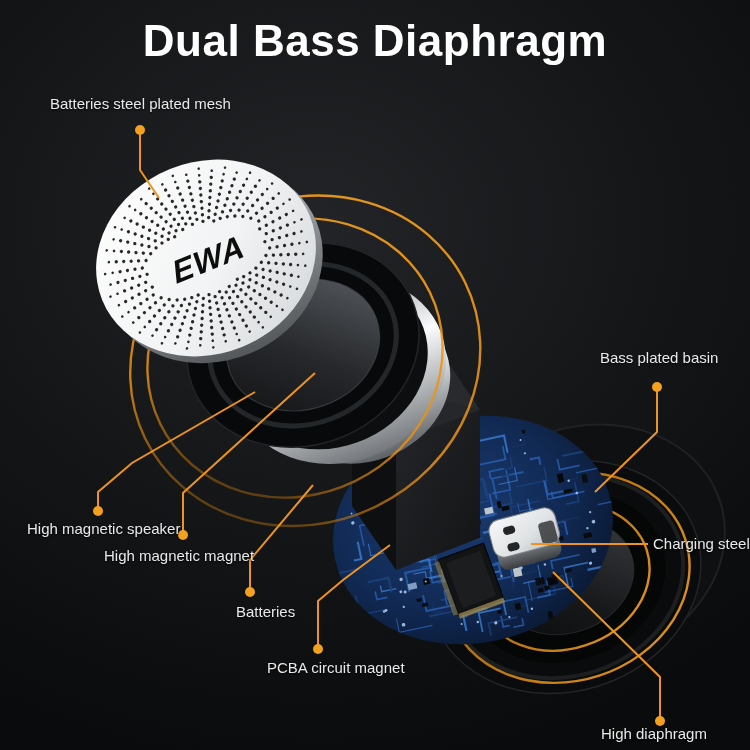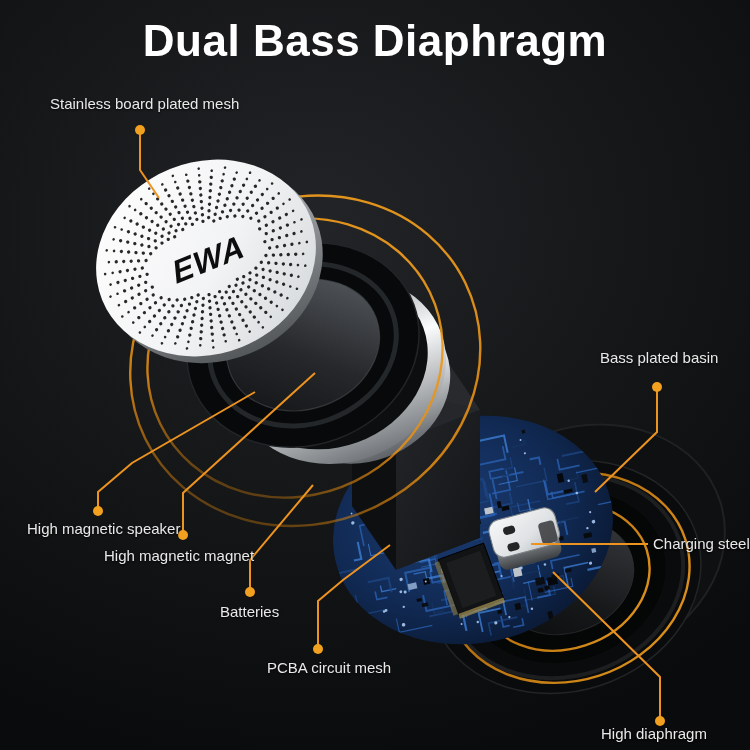--- a/index.html
+++ b/index.html
@@ -738,22 +738,22 @@
     <circle cx="183" cy="535" r="5"></circle>
     <circle cx="250" cy="592" r="5"></circle>
     <circle cx="318" cy="649" r="5"></circle>
     <circle cx="657" cy="387" r="5"></circle>
     <circle cx="660" cy="721" r="5"></circle>
   </g>
 </svg>
 
 <div class="title">Dual Bass Diaphragm</div>
 
-<div class="lbl" style="left:50px;top:95px">Stainless board plated mesh</div>
+<div class="lbl" style="left:50px;top:95px">Batteries steel plated mesh</div>
 <div class="lbl" style="left:27px;top:520px">High magnetic speaker</div>
 <div class="lbl" style="left:104px;top:547px">High magnetic magnet</div>
-<div class="lbl" style="left:220px;top:603px">Batteries</div>
-<div class="lbl" style="left:267px;top:659px">PCBA circuit mesh</div>
+<div class="lbl" style="left:236px;top:603px">Batteries</div>
+<div class="lbl" style="left:267px;top:659px">PCBA circuit magnet</div>
 <div class="lbl" style="left:600px;top:349px">Bass plated basin</div>
 <div class="lbl" style="left:653px;top:535px">Charging steel</div>
 <div class="lbl" style="left:601px;top:725px">High diaphragm</div>
 
 </div>
 
 </body></html>

